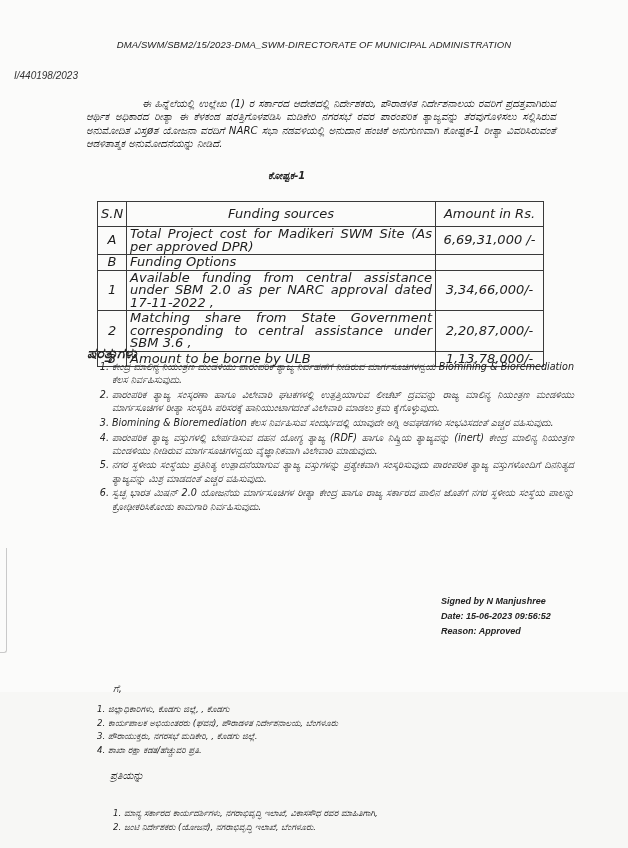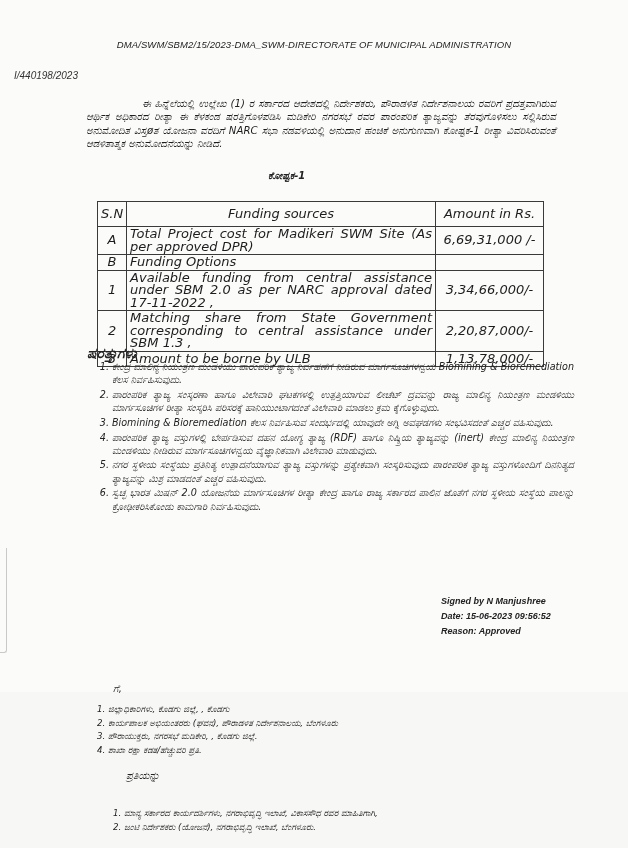--- a/index.html
+++ b/index.html
@@ -137,21 +137,21 @@
       position: absolute;
       top: 703px; left: 88px; width: 420px;
       margin: 0;
       padding-left: 20px;
       font-size: 8.6px;
       line-height: 13.5px;
       color: #222;
     }
     .copy-label {
       position: absolute;
-      top: 770px; left: 126px;
+      top: 770px; left: 110px;
       font-size: 10.2px;
       color: #222;
     }
     ol.copies {
       position: absolute;
       top: 791px; left: 88px; width: 440px;
       margin: 16px;
       padding-left: 20px;
       font-size: 8.6px;
       line-height: 13.5px;
@@ -190,21 +190,21 @@
         <td class="c-src">Funding Options</td>
         <td class="c-amt"></td>
       </tr>
       <tr>
         <td class="c-sn">1</td>
         <td class="c-src">Available funding from central assistance under SBM 2.0 as per NARC approval dated 17-11-2022 ,</td>
         <td class="c-amt">3,34,66,000/-</td>
       </tr>
       <tr>
         <td class="c-sn">2</td>
-        <td class="c-src">Matching share from State Government corresponding to  central assistance under SBM 1.3 ,</td>
+        <td class="c-src">Matching share from State Government corresponding to  central assistance under SBM 3.6 ,</td>
         <td class="c-amt">2,20,87,000/-</td>
       </tr>
       <tr>
         <td class="c-sn">3</td>
         <td class="c-src">Amount to be borne by ULB</td>
         <td class="c-amt">1,13,78,000/-</td>
       </tr>
     </tbody>
   </table>
 

